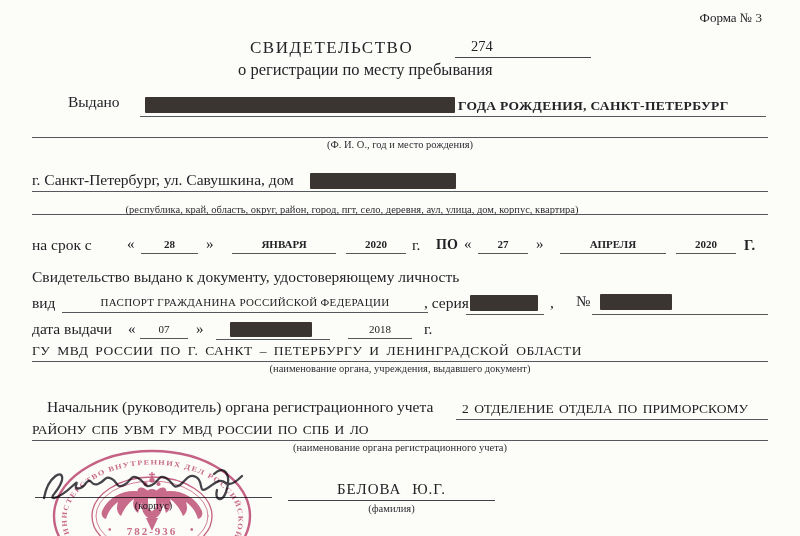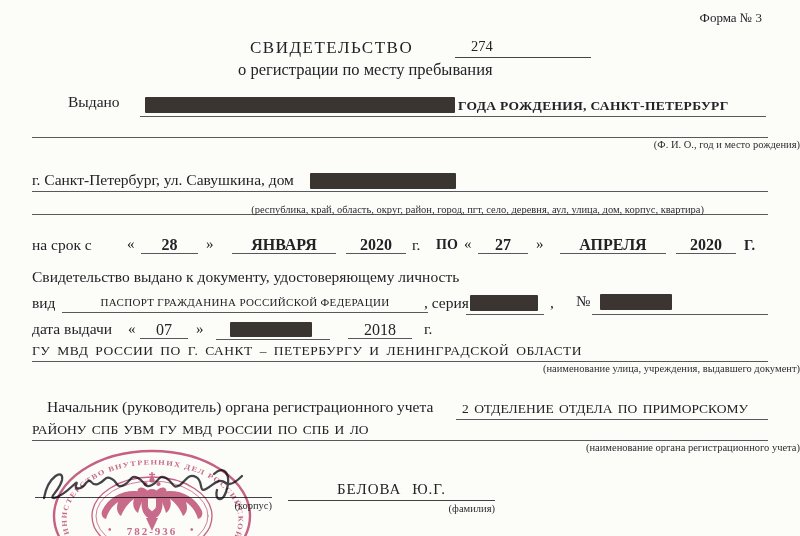--- a/index.html
+++ b/index.html
@@ -5,24 +5,24 @@
   html,body{margin:0;padding:0;background:#e8e8e6;}
   .paper{
     position:relative;width:800px;height:536px;margin:0 auto;
     background:#fcfcf9;
     font-family:"Liberation Serif","DejaVu Serif",serif;
     color:#232327;overflow:hidden;
   }
   .abs{position:absolute;white-space:nowrap;}
   .rule{position:absolute;height:1px;background:#55585c;}
   .bar{position:absolute;background:#3a3531;border-radius:1px;}
-  .cap{position:absolute;font-size:10.5px;color:#2d2d31;text-align:right;white-space:nowrap;}
+  .cap{position:absolute;font-size:10.5px;color:#2d2d31;text-align:center;white-space:nowrap;}
   .lbl{font-size:15.5px;}
   .seg{position:absolute;text-align:center;border-bottom:1px solid #55585c;
-       font-size:16px;font-weight:bold;height:18px;line-height:19px;}
+       font-size:11px;font-weight:bold;height:18px;line-height:19px;}
   .seg.norm{font-weight:normal;}
   .bold{font-weight:bold;}
   .smallcaps-line{font-size:13.5px;letter-spacing:.5px;word-spacing:3px;}
   .office{font-size:13.5px;word-spacing:2px;}
   .stamp{mix-blend-mode:multiply;}
   .sig{mix-blend-mode:multiply;}
 </style>
 </head>
 <body>
 
@@ -79,21 +79,21 @@
   <div class="abs" style="left:128px;top:321px;font-size:15px;">«</div>
   <div class="seg norm" style="left:140px;top:320px;width:48px;">07</div>
   <div class="abs" style="left:196px;top:321px;font-size:15px;">»</div>
   <div class="bar" style="left:230px;top:322px;width:82px;height:15px;"></div>
   <div class="rule" style="left:216px;top:339px;width:114px;"></div>
   <div class="seg norm" style="left:348px;top:320px;width:64px;">2018</div>
   <div class="abs lbl" style="left:424px;top:320px;">г.</div>
 
   <div class="abs smallcaps-line" style="left:32px;top:343px;">ГУ МВД РОССИИ ПО Г. САНКТ – ПЕТЕРБУРГУ И ЛЕНИНГРАДСКОЙ ОБЛАСТИ</div>
   <div class="rule" style="left:32px;top:361px;width:736px;"></div>
-  <div class="cap" style="left:0;width:800px;top:363px;">(наименование улица, учреждения, выдавшего документ)</div>
+  <div class="cap" style="left:0;width:800px;top:363px;">(наименование органа, учреждения, выдавшего документ)</div>
 
   <div class="abs lbl" style="left:47px;top:398px;">Начальник (руководитель) органа регистрационного учета</div>
   <div class="abs office" style="left:462px;top:401px;">2 ОТДЕЛЕНИЕ ОТДЕЛА ПО ПРИМОРСКОМУ</div>
   <div class="rule" style="left:456px;top:419px;width:312px;"></div>
   <div class="abs office" style="left:32px;top:422px;">РАЙОНУ СПБ УВМ ГУ МВД РОССИИ ПО СПБ И ЛО</div>
   <div class="rule" style="left:32px;top:440px;width:736px;"></div>
   <div class="cap" style="left:0;width:800px;top:442px;">(наименование органа регистрационного учета)</div>
 
   <div class="rule" style="left:35px;top:497px;width:237px;background:#3f4246;"></div>
   <div class="cap" style="left:35px;width:237px;top:500px;">(корпус)</div>

